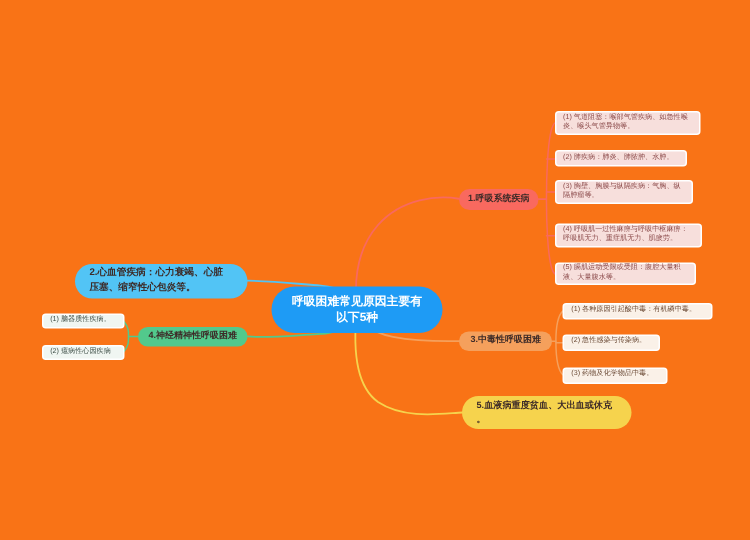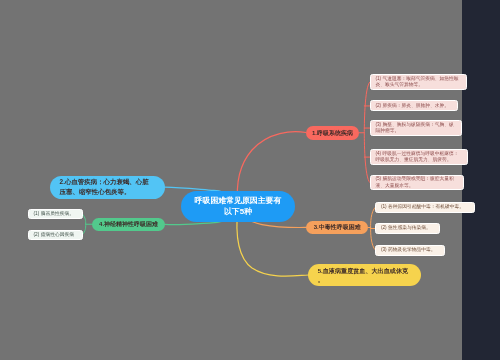--- a/index.html
+++ b/index.html
@@ -1,17 +1,17 @@
 <!DOCTYPE html>
 <html><head>
 <meta charset="utf-8">
 <style>
   html,body{margin:0;padding:0;}
   body{width:500px;height:360px;background:#222634;font-family:"Liberation Sans","DejaVu Sans",sans-serif;overflow:hidden;}
-  #stage{position:relative;width:462px;height:360px;background:#737373;}
+  #stage{position:relative;width:500px;height:360px;background:#f97316;}
   svg.links{position:absolute;left:0;top:0;width:500px;height:360px;pointer-events:none;}
   .node{position:absolute;box-sizing:border-box;display:flex;align-items:center;justify-content:center;text-align:center;}
   #n-center{left:181px;top:190.5px;width:114px;height:31.2px;background:#1E9BF5;color:#ffffff;border-radius:15.6px;
             font-size:7.9px;line-height:11px;font-weight:700;letter-spacing:0;padding:0 11px;}
   .main{border-radius:999px;line-break:anywhere;font-size:6px;font-weight:700;color:#3d2b28;white-space:nowrap;line-height:8px;}
   .leaf{border-radius:2.5px;font-size:4.75px;line-height:6.1px;padding:0 4.5px;text-align:left;justify-content:flex-start;
         align-items:center;box-sizing:border-box;}
 </style>
 </head>
 <body>

